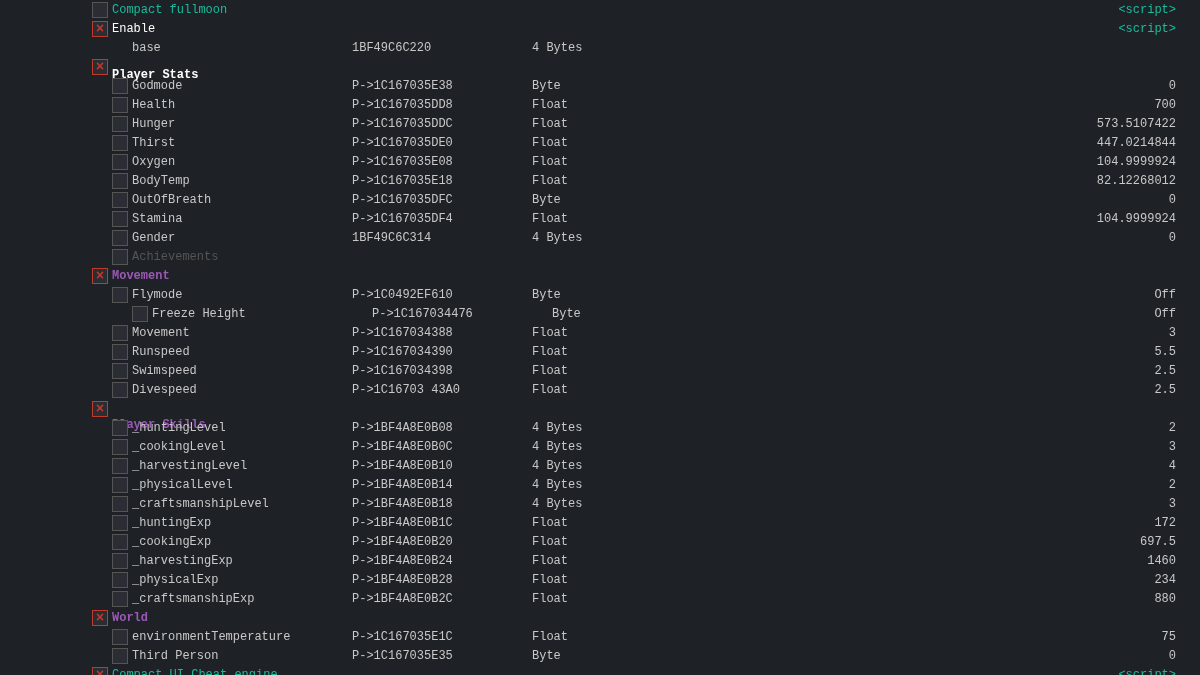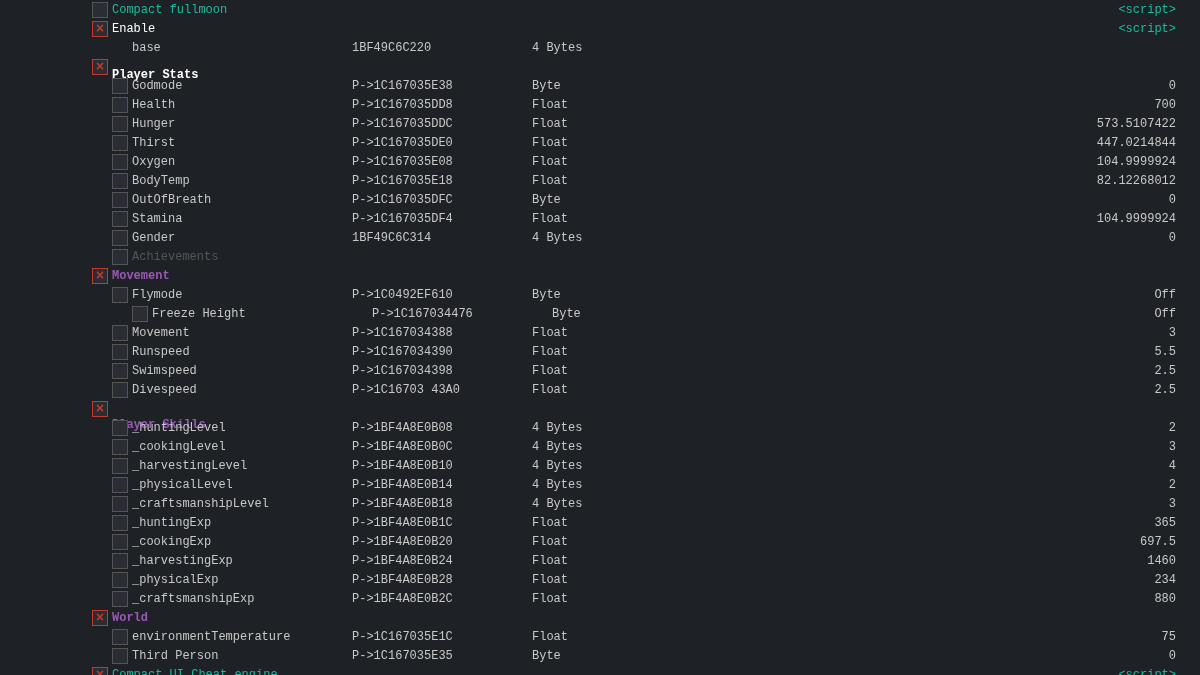--- a/index.html
+++ b/index.html
@@ -321,21 +321,21 @@
       <div class="col-type">4 Bytes</div>
       <div class="col-value">3</div>
     </div>
 
     <div class="row">
       <span style="width:20px; display:inline-block;"></span>
       <div class="checkbox"></div>
       <div class="col-name">_huntingExp</div>
       <div class="col-address">P-&gt;1BF4A8E0B1C</div>
       <div class="col-type">Float</div>
-      <div class="col-value">365</div>
+      <div class="col-value">172</div>
     </div>
 
     <div class="row">
       <span style="width:20px; display:inline-block;"></span>
       <div class="checkbox"></div>
       <div class="col-name">_cookingExp</div>
       <div class="col-address">P-&gt;1BF4A8E0B20</div>
       <div class="col-type">Float</div>
       <div class="col-value">697.5</div>
     </div>

